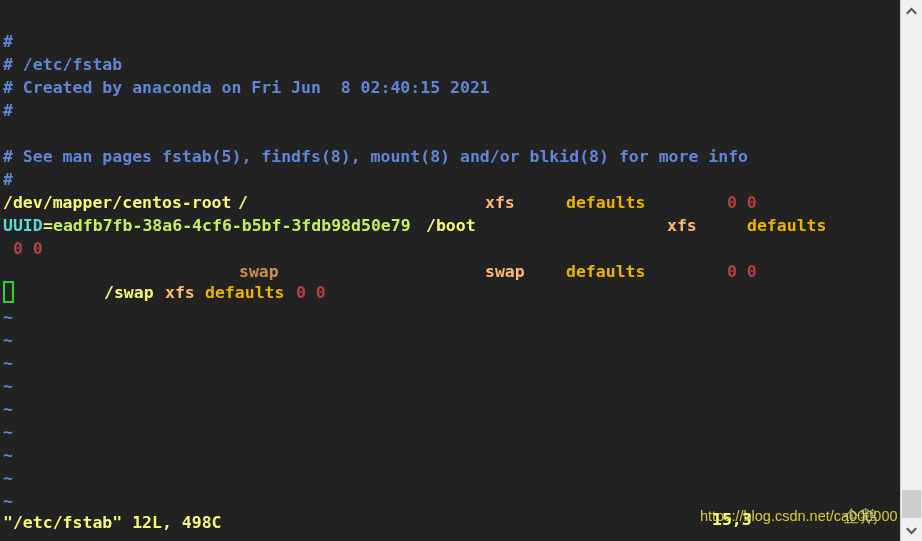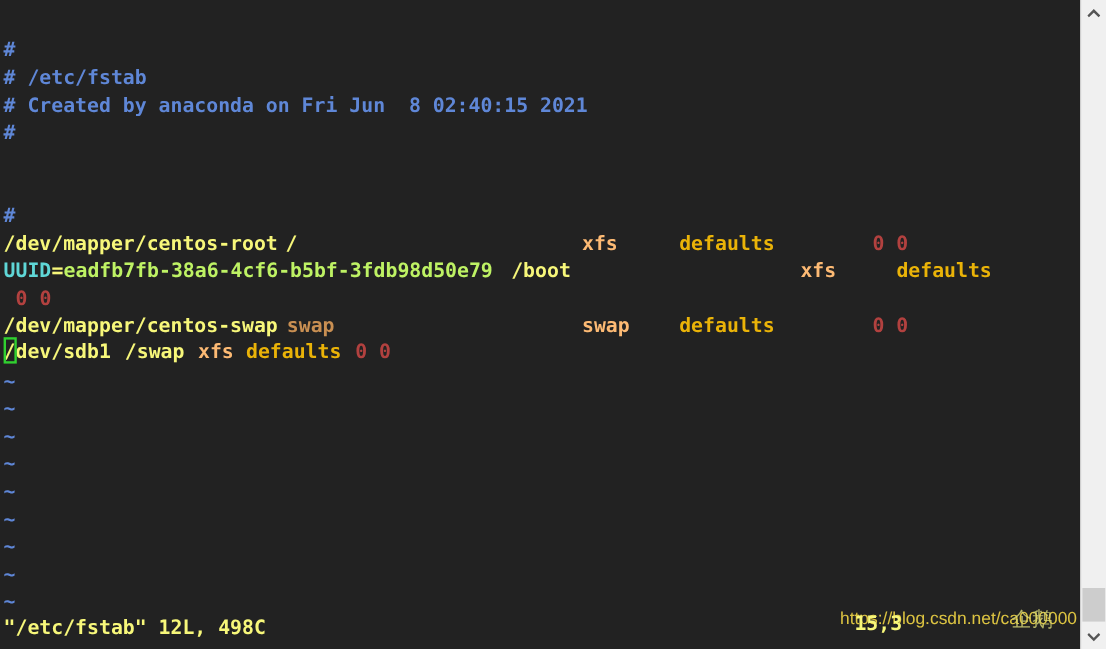--- a/index.html
+++ b/index.html
@@ -130,43 +130,42 @@
 <body>
 
 <div id="app">
 
   <div id="terminal">
 
     <div class="line comment" style="top:30px">#</div>
     <div class="line comment" style="top:53px"># /etc/fstab</div>
     <div class="line comment" style="top:76px"># Created by anaconda on Fri Jun  8 02:40:15 2021</div>
     <div class="line comment" style="top:99px">#</div>
+    <div class="line comment" style="top:145px"># See man pages fstab(5), findfs(8), mount(8) and/or blkid(8) for more info</div>
     <div class="line comment" style="top:168px">#</div>
 
     <div class="line" style="top:191px; left:3px"><span class="device">/dev/mapper/centos-root</span></div>
     <div class="line" style="top:191px; left:238px"><span class="mount">/</span></div>
     <div class="line" style="top:191px; left:485px"><span class="fstype">xfs</span></div>
     <div class="line" style="top:191px; left:566px"><span class="opts">defaults</span></div>
     <div class="line" style="top:191px; left:727px"><span class="dump">0 0</span></div>
 
     <div class="line" style="top:214px; left:3px"><span class="uuidkey">UUID</span></div>
     <div class="line" style="top:214px; left:43px"><span class="eq">=</span></div>
     <div class="line" style="top:214px; left:53px"><span class="uuidval">eadfb7fb-38a6-4cf6-b5bf-3fdb98d50e79</span></div>
     <div class="line" style="top:214px; left:426px"><span class="mount">/boot</span></div>
     <div class="line" style="top:214px; left:667px"><span class="fstype">xfs</span></div>
     <div class="line" style="top:214px; left:747px"><span class="opts">defaults</span></div>
     <div class="line" style="top:237px; left:13px"><span class="dump">0 0</span></div>
 
-    <div class="line" style="top:260px; left:3px"><span class="device">/dev/mapper/centos-swap</span></div>
     <div class="line" style="top:260px; left:239px"><span class="swapmnt">swap</span></div>
     <div class="line" style="top:260px; left:485px"><span class="fstype">swap</span></div>
     <div class="line" style="top:260px; left:566px"><span class="opts">defaults</span></div>
     <div class="line" style="top:260px; left:727px"><span class="dump">0 0</span></div>
 
-    <div class="line" style="top:281px; left:3px"><span class="device">/dev/sdb1</span></div>
     <div class="line" style="top:281px; left:104px"><span class="mount">/swap</span></div>
     <div class="line" style="top:281px; left:165px"><span class="fstype">xfs</span></div>
     <div class="line" style="top:281px; left:205px"><span class="opts">defaults</span></div>
     <div class="line" style="top:281px; left:296px"><span class="dump">0 0</span></div>
 
     <div id="cursor" style="left:3px; top:281px; width:11px; height:22px;"></div>
 
     <div class="line tilde" style="top:306px">~</div>
     <div class="line tilde" style="top:329px">~</div>
     <div class="line tilde" style="top:352px">~</div>

